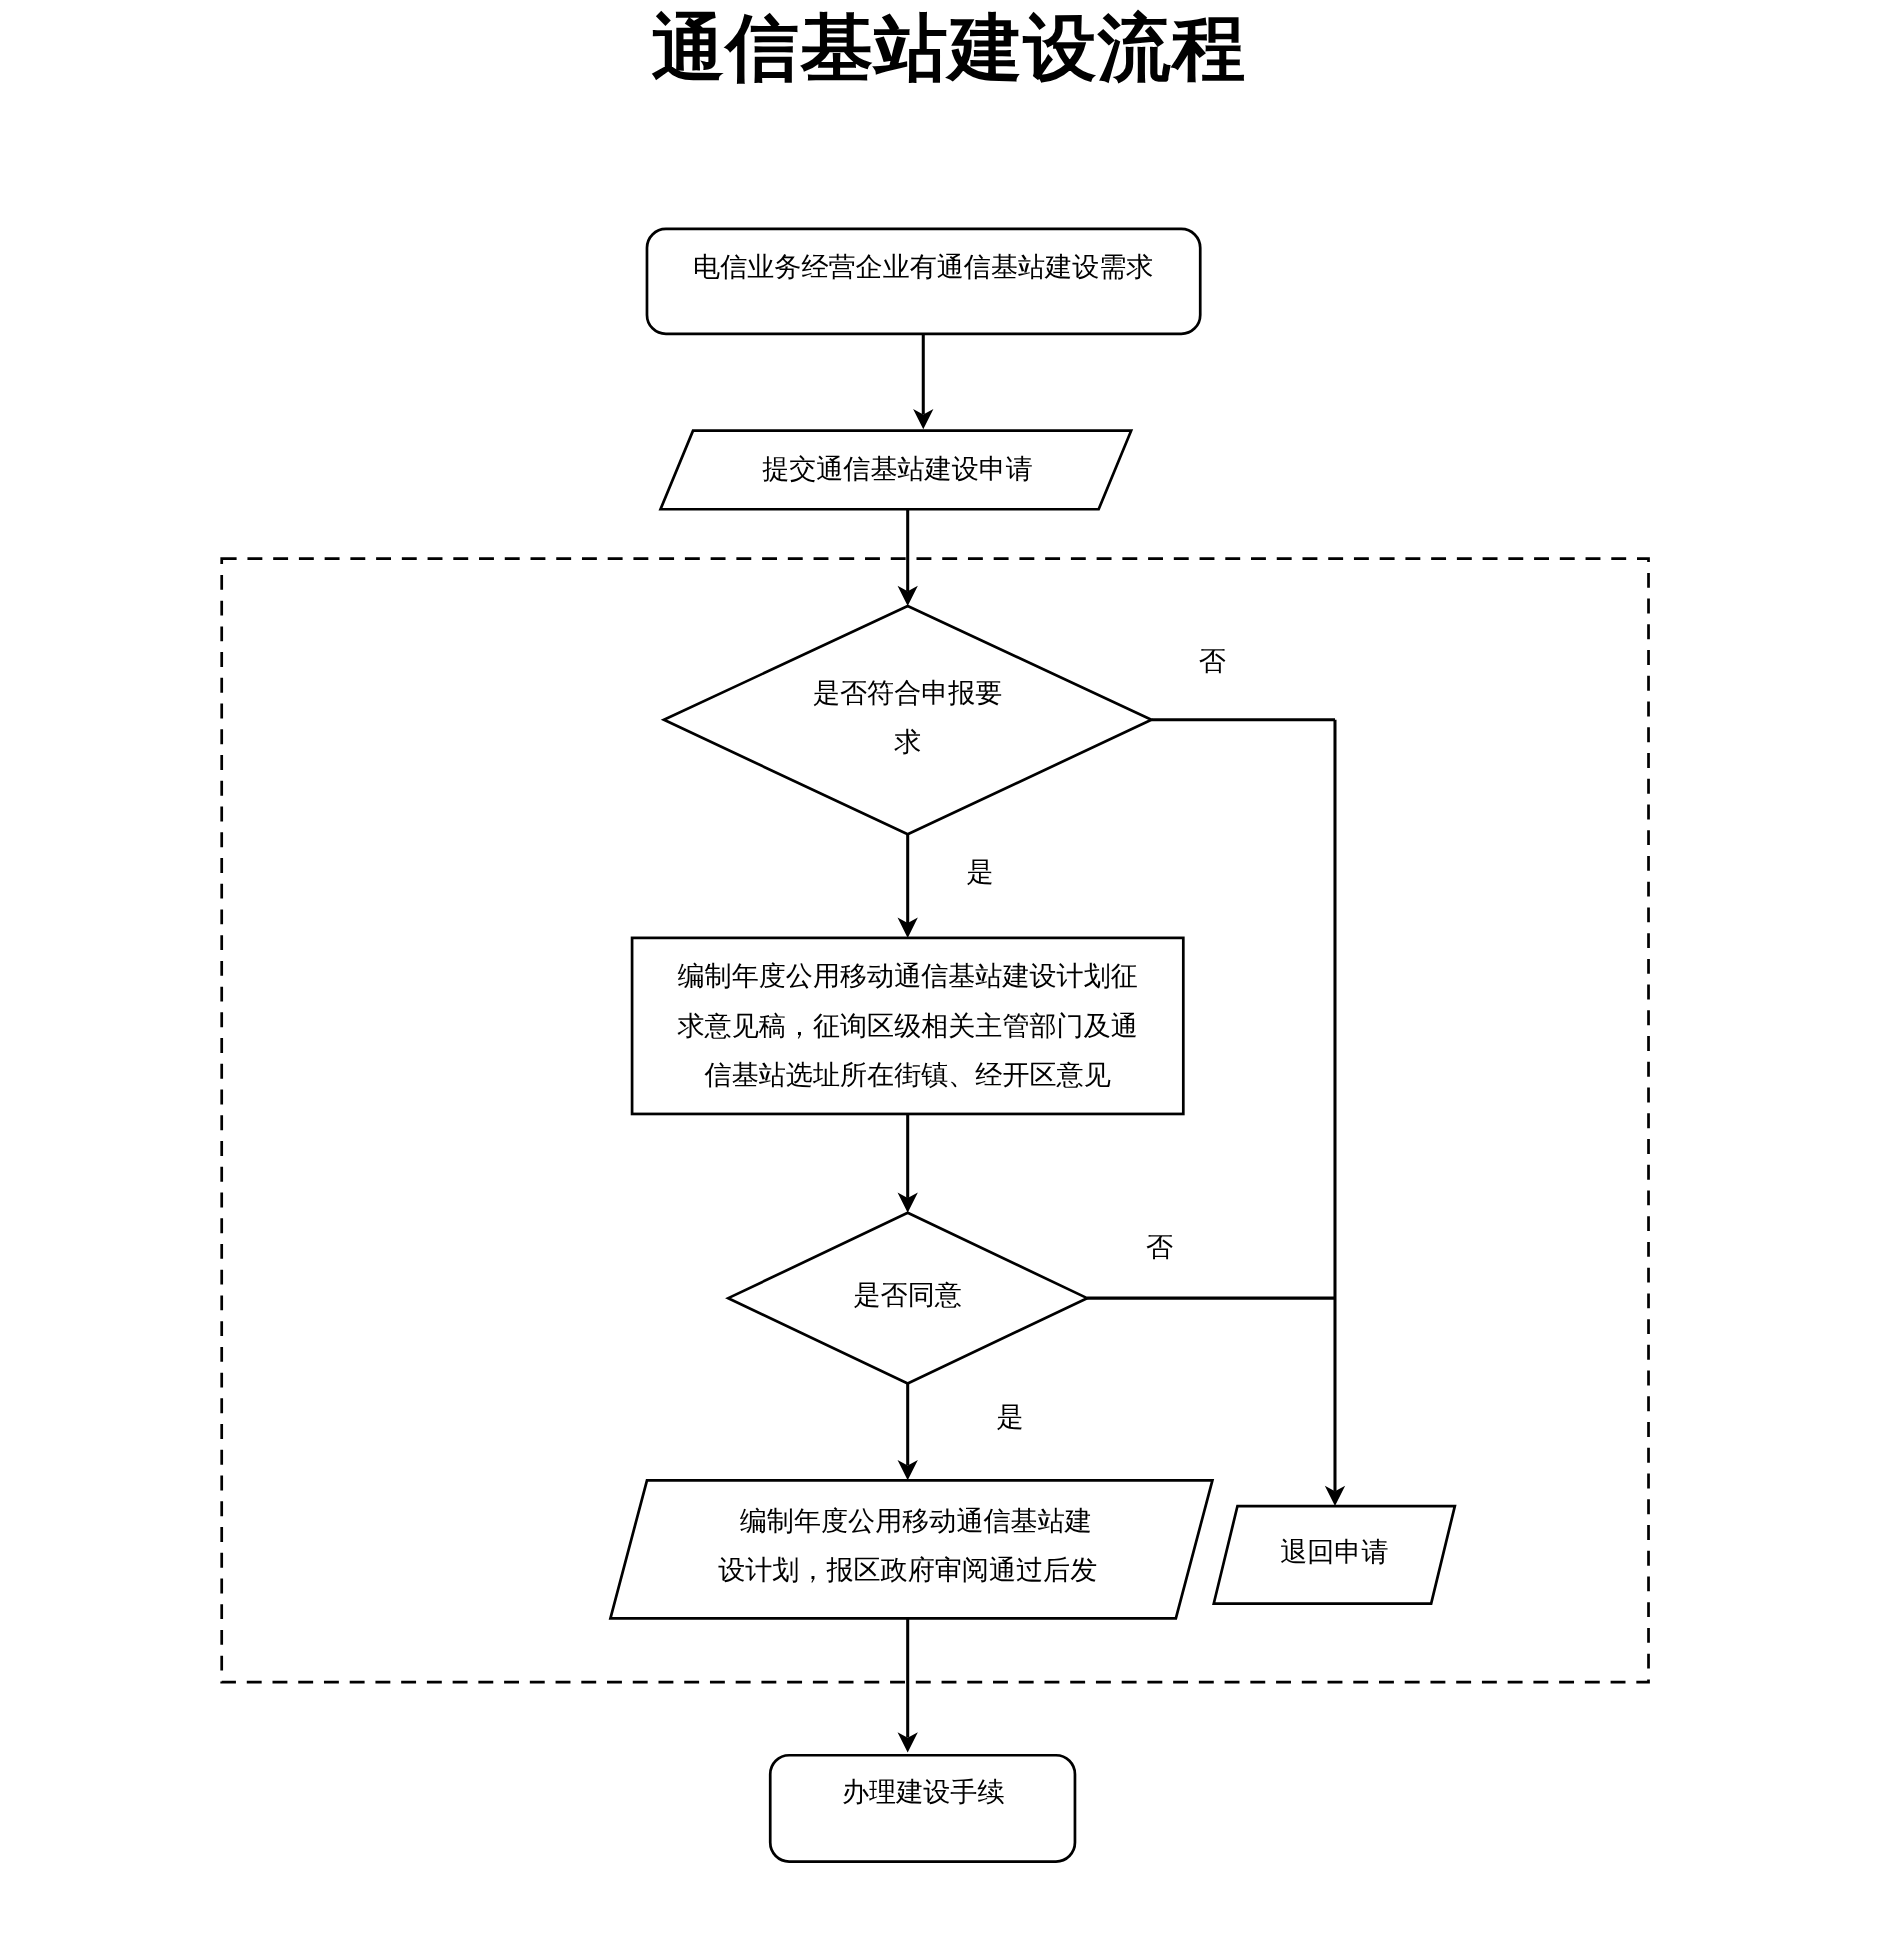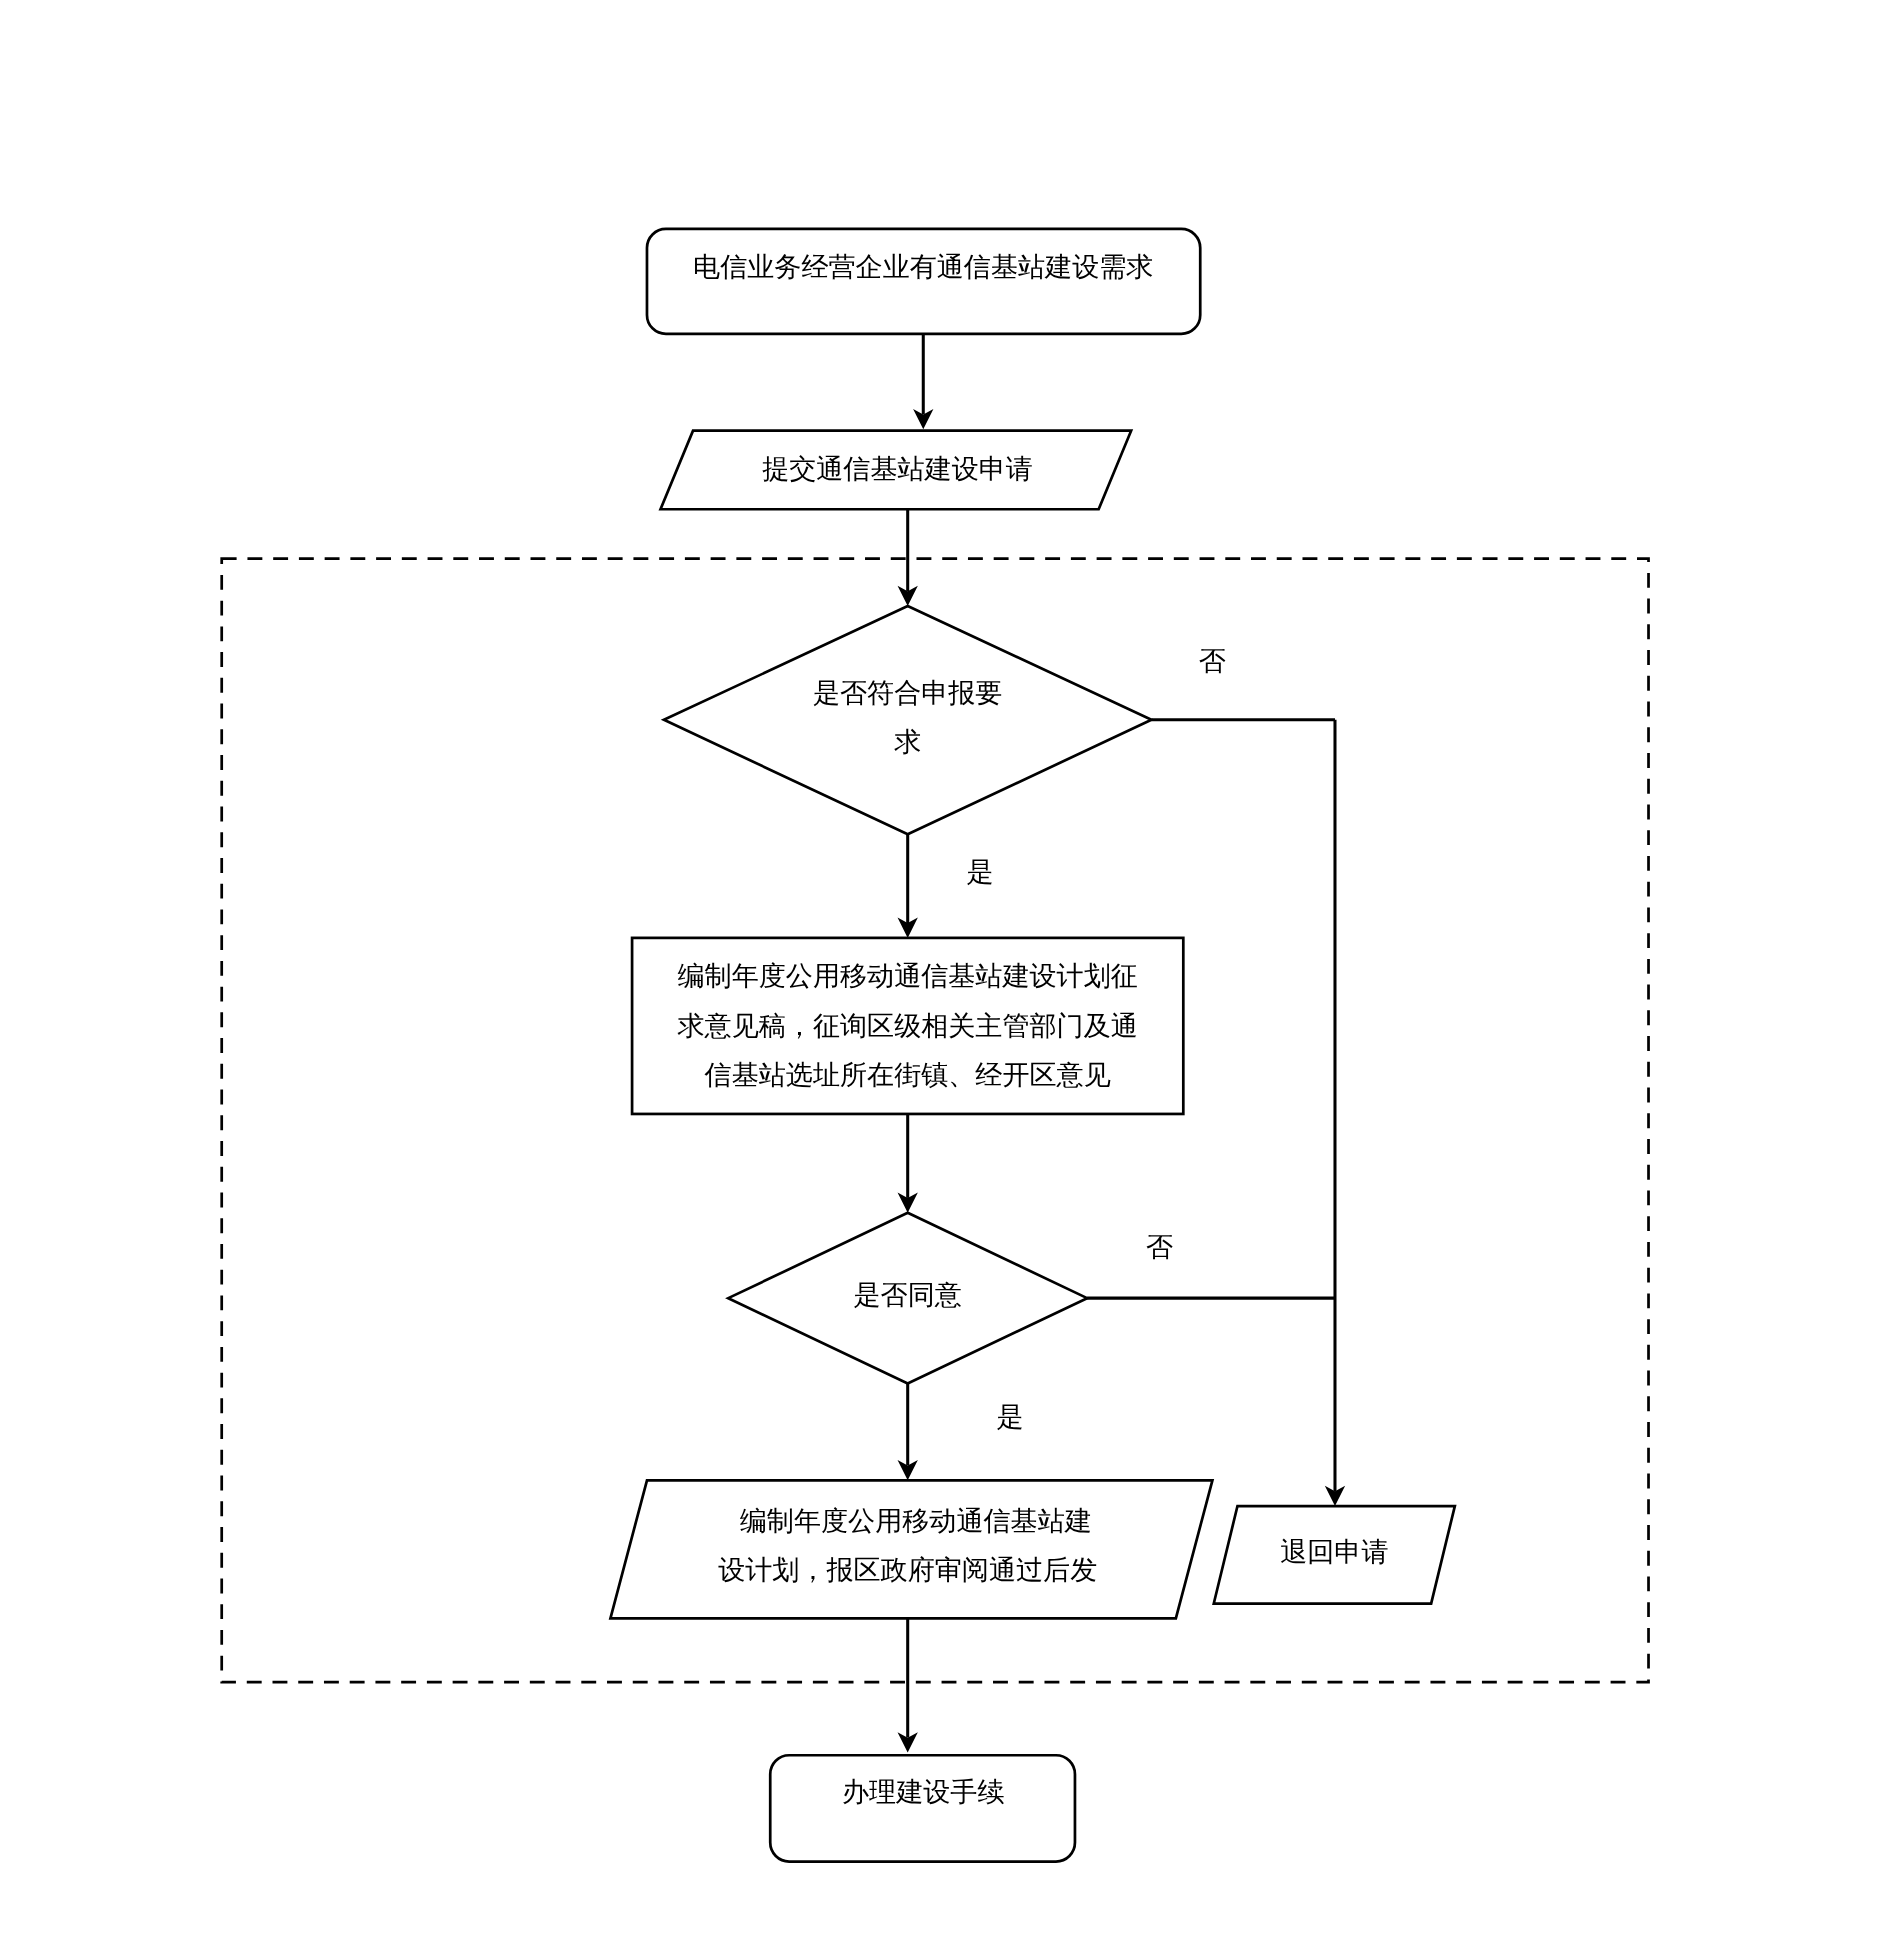--- a/index.html
+++ b/index.html
@@ -73,20 +73,21 @@
     fill: #000000;
     text-anchor: middle;
     dominant-baseline: middle;
   }
 </style>
 </head>
 <body>
 
 <div id="page">
 
+  <div id="flow-title">通信基站建设流程</div>
 
   <svg id="flow-svg" width="1898" height="1955" viewBox="0 0 2802 2887">
 
     <rect class="group-box" x="327" y="825" width="2107" height="1659"></rect>
 
     <g>
       <rect class="shape-outline" x="955" y="338" width="817" height="155" rx="28" ry="28"></rect>
       <text class="node-text" x="1363" y="398">电信业务经营企业有通信基站建设需求</text>
     </g>
 

